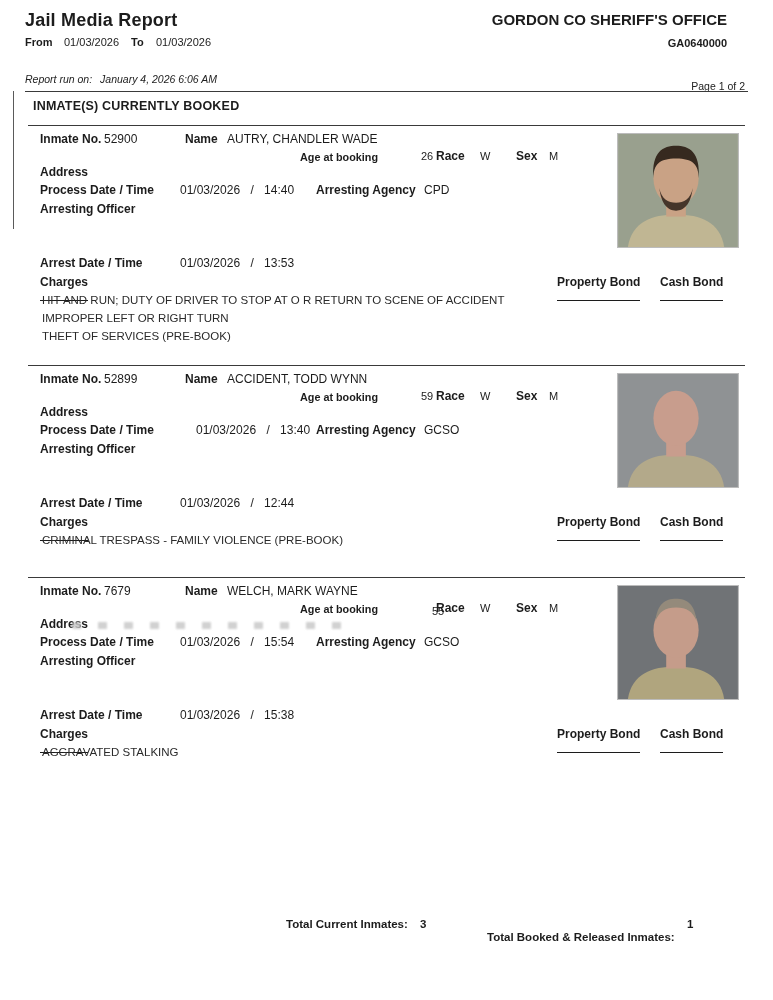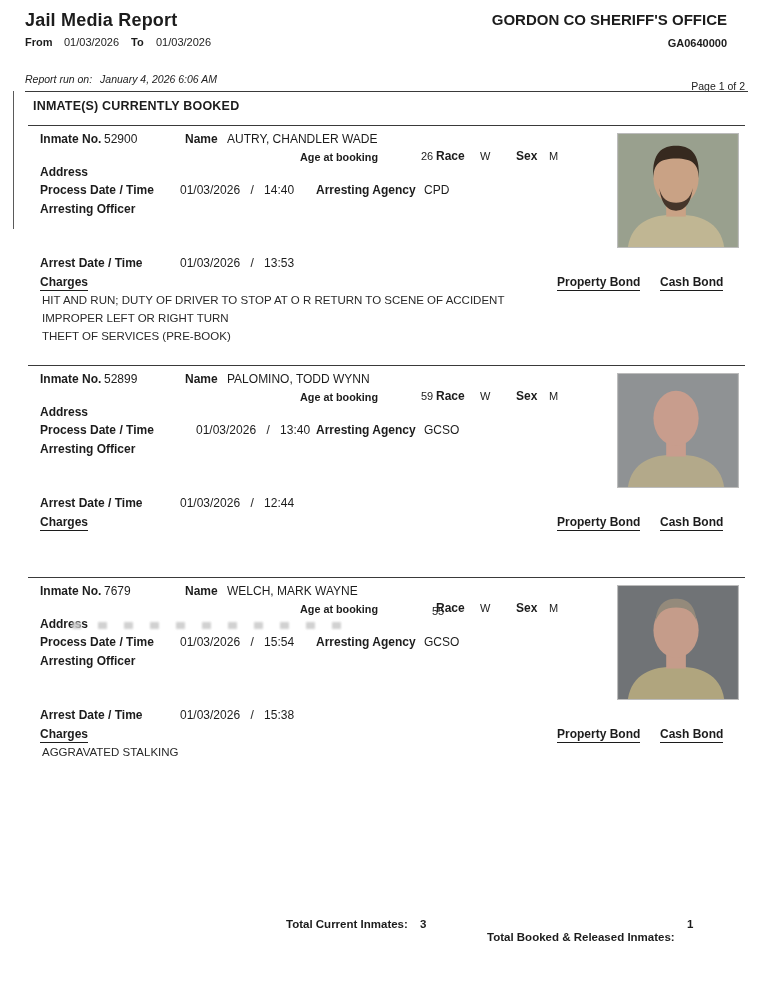--- a/index.html
+++ b/index.html
@@ -20,21 +20,21 @@
   .runline{font-size:10.5px;font-style:italic;color:#222;}
   .pageno{font-size:10.5px;color:#222;}
   .rule{position:absolute;border-top:1.6px solid #3a3a3a;}
   .vrule{position:absolute;border-left:1.5px solid #5a5a5a;}
   .section-title{font-size:12.5px;font-weight:bold;letter-spacing:.2px;}
   .lbl{font-size:12px;font-weight:bold;}
   .val{font-size:12px;}
   .lbl-sm{font-size:10.8px;font-weight:bold;}
   .val-sm{font-size:11px;}
   .dt{word-spacing:7px;}
-  .und{border-bottom:1.6px solid #1c1c1c;padding-bottom:1px;}
+  .und{border-bottom:1.6px solid #1c1c1c;padding-bottom:11px;}
   .charge{font-size:11.5px;color:#2a2a2a;}
   .record{position:absolute;left:0;width:773px;}
   .rec-rule{position:absolute;left:28px;width:717px;top:0;border-top:1.6px solid #3a3a3a;}
   .mug{position:absolute;left:617px;top:8px;width:122px;height:115px;border:1px solid #bcbcbc;box-sizing:border-box;display:block;}
   .smudge{
     position:absolute;height:7px;border-radius:2px;
     background:repeating-linear-gradient(90deg,#c9c9c9 0 9px,transparent 9px 26px);
     filter:blur(1.1px);opacity:.85;
   }
   .foot-lbl{font-size:11.5px;font-weight:bold;}
@@ -107,21 +107,21 @@
       <path d="M36,45 C34,18 46,12 59,12 C72,12 84,18 82,45 C82,31 76,25 59,25 C42,25 36,31 36,45 Z" fill="#36291f"></path>
       <path d="M42,55 C44,72 51,78 59,78 C67,78 74,72 76,55 C74,66 67,70 59,70 C51,70 44,66 42,55 Z" fill="#45352a"></path>
     </svg>
   </section>
 
   <section class="record" style="top:365px;height:212px;">
     <div class="rec-rule"></div>
     <span class="abs lbl" style="left:40px;top:7px;">Inmate No.</span>
     <span class="abs val" style="left:104px;top:7px;">52899</span>
     <span class="abs lbl" style="left:185px;top:7px;">Name</span>
-    <span class="abs val" style="left:227px;top:7px;">PALOMINO, TODD WYNN</span>
+    <span class="abs val" style="left:227px;top:7px;">ACCIDENT, TODD WYNN</span>
 
     <span class="abs lbl-sm" style="left:300px;top:26px;">Age at booking</span>
     <span class="abs val-sm" style="left:421px;top:25px;">59</span>
     <span class="abs lbl" style="left:436px;top:24px;">Race</span>
     <span class="abs val-sm" style="left:480px;top:25px;">W</span>
     <span class="abs lbl" style="left:516px;top:24px;">Sex</span>
     <span class="abs val-sm" style="left:549px;top:25px;">M</span>
 
     <span class="abs lbl" style="left:40px;top:40px;">Address</span>
     <span class="abs val" style="left:130px;top:40px;"></span>
@@ -133,20 +133,21 @@
 
     <span class="abs lbl" style="left:40px;top:77px;">Arresting Officer</span>
 
     <span class="abs lbl" style="left:40px;top:131px;">Arrest Date / Time</span>
     <span class="abs val dt" style="left:180px;top:131px;">01/03/2026 / 12:44</span>
 
     <span class="abs lbl und" style="left:40px;top:150px;">Charges</span>
     <span class="abs lbl und" style="left:557px;top:150px;">Property Bond</span>
     <span class="abs lbl und" style="left:660px;top:150px;">Cash Bond</span>
 
+    <span class="abs charge" style="left:42px;top:169px;">CRIMINAL TRESPASS - FAMILY VIOLENCE (PRE-BOOK)</span>
 
     <svg class="mug" viewBox="0 0 122 115">
       <rect x="0" y="0" width="122" height="115" fill="#8f9294"></rect>
       <path d="M10,115 C14,90 34,82 59,82 C84,82 104,90 108,115 Z" fill="#b3a98a"></path>
       <rect x="49" y="62" width="20" height="22" fill="#c89d8d"></rect>
       <ellipse cx="59" cy="45" rx="23" ry="28" fill="#c89d8d"></ellipse>
       <path d="M36,45 C34,18 46,12 59,12 C72,12 84,18 82,45 C82,31 76,25 59,25 C42,25 36,31 36,45 Z" fill="none"></path>
       <path d="M42,55 C44,72 51,78 59,78 C67,78 74,72 76,55 C74,66 67,70 59,70 C51,70 44,66 42,55 Z" fill="none"></path>
     </svg>
   </section>

